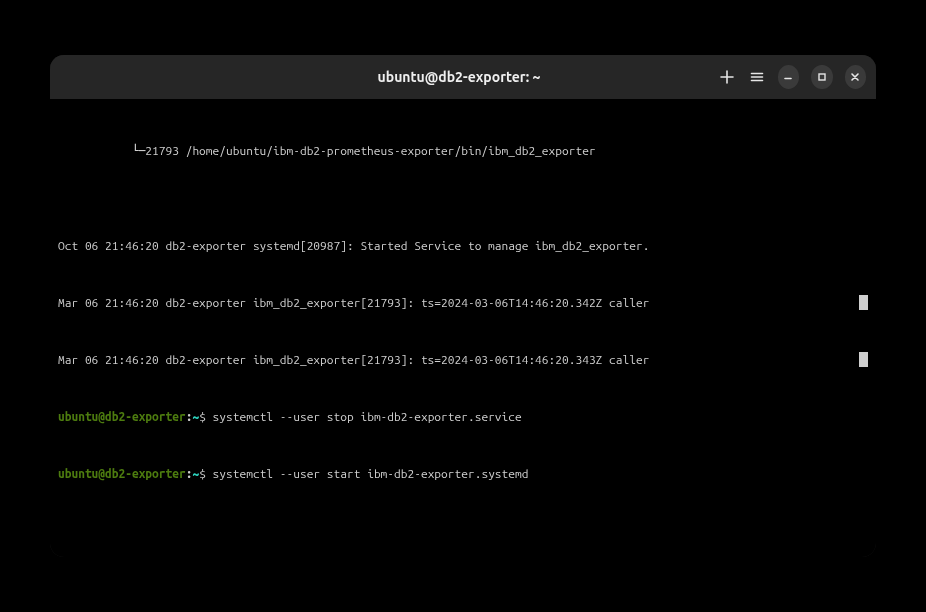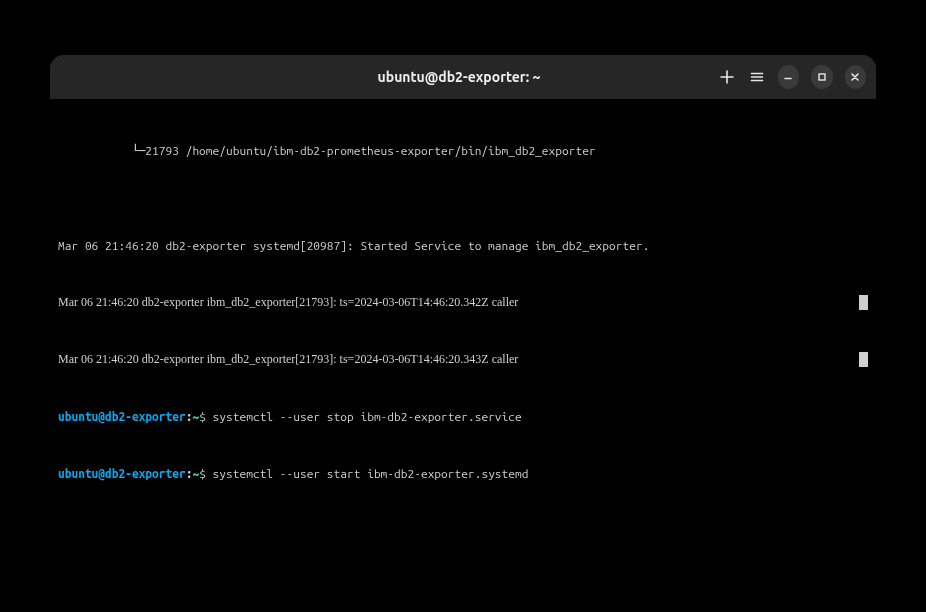--- a/index.html
+++ b/index.html
@@ -80,31 +80,31 @@
     flex: 1;
     background: #000;
     padding: 4px 8px 8px 8px;
     color: #d0d0d0;
     font-size: 12px;
     line-height: 19px;
     white-space: pre;
     overflow: hidden;
   }
   .line { display: block; white-space: pre; }
-  .line.overflow { position: relative; font-family: Liberation Serif, serif; }
+  .line.overflow { position: relative; }
   .line.overflow::after {
     content: "";
     position: absolute;
     right: 0;
     top: 2px;
     width: 9px;
     height: 15px;
     background: #cfcfcf;
   }
-  .user { color: #0ea5e9; font-weight: bold; }
+  .user { color: #4d7c0f; font-weight: bold; }
   .colon { color: #d0d0d0; font-weight: bold; }
   .path { color: #2dd4bf; font-weight: bold; }
   .dollar { color: #d0d0d0; }
 </style>
 </head>
 <body>
 
 <div class="window">
   <div class="titlebar">
     <div class="title-spacer-left"></div>
@@ -134,21 +134,21 @@
         <svg width="12" height="12" viewBox="0 0 12 12">
             <path d="M3 3l6 6M9 3l-6 6" stroke="#e6e6e6" stroke-width="1.6" stroke-linecap="round"></path>
           </svg>
       </div>
     </div>
   </div>
 
   <div class="terminal-body">
     <span class="line">           └─21793 /home/ubuntu/ibm-db2-prometheus-exporter/bin/ibm_db2_exporter</span>
     <span class="line"></span>
-    <span class="line">Mar 06 21:46:20 db2-exporter systemd[20987]: Started Service to manage ibm_db2_exporter.</span>
+    <span class="line">Oct 06 21:46:20 db2-exporter systemd[20987]: Started Service to manage ibm_db2_exporter.</span>
     <span class="line overflow">Mar 06 21:46:20 db2-exporter ibm_db2_exporter[21793]: ts=2024-03-06T14:46:20.342Z caller</span>
     <span class="line overflow">Mar 06 21:46:20 db2-exporter ibm_db2_exporter[21793]: ts=2024-03-06T14:46:20.343Z caller</span>
     <span class="line"><span class="user">ubuntu@db2-exporter</span><span class="colon">:</span><span class="path">~</span><span class="dollar">$ </span><span>systemctl --user stop ibm-db2-exporter.service</span></span>
     <span class="line"><span class="user">ubuntu@db2-exporter</span><span class="colon">:</span><span class="path">~</span><span class="dollar">$ </span><span>systemctl --user start ibm-db2-exporter.systemd</span></span>
     
     
     
     
     
     

